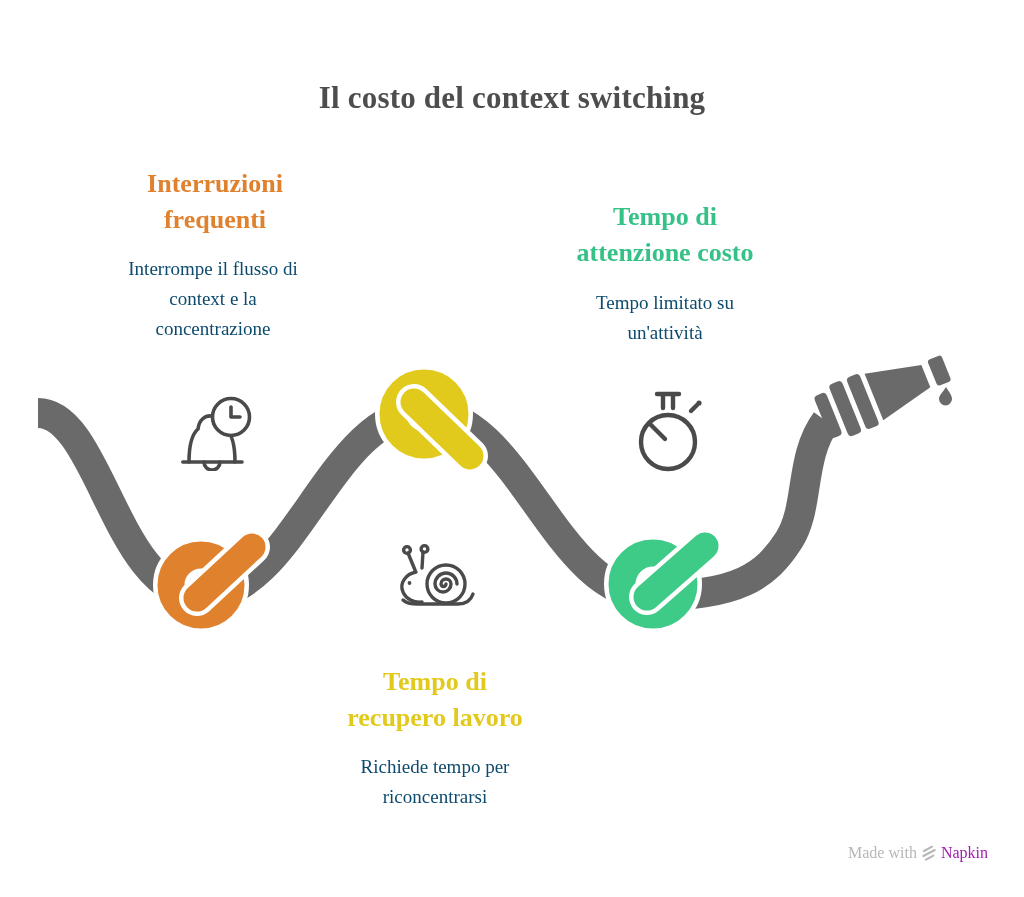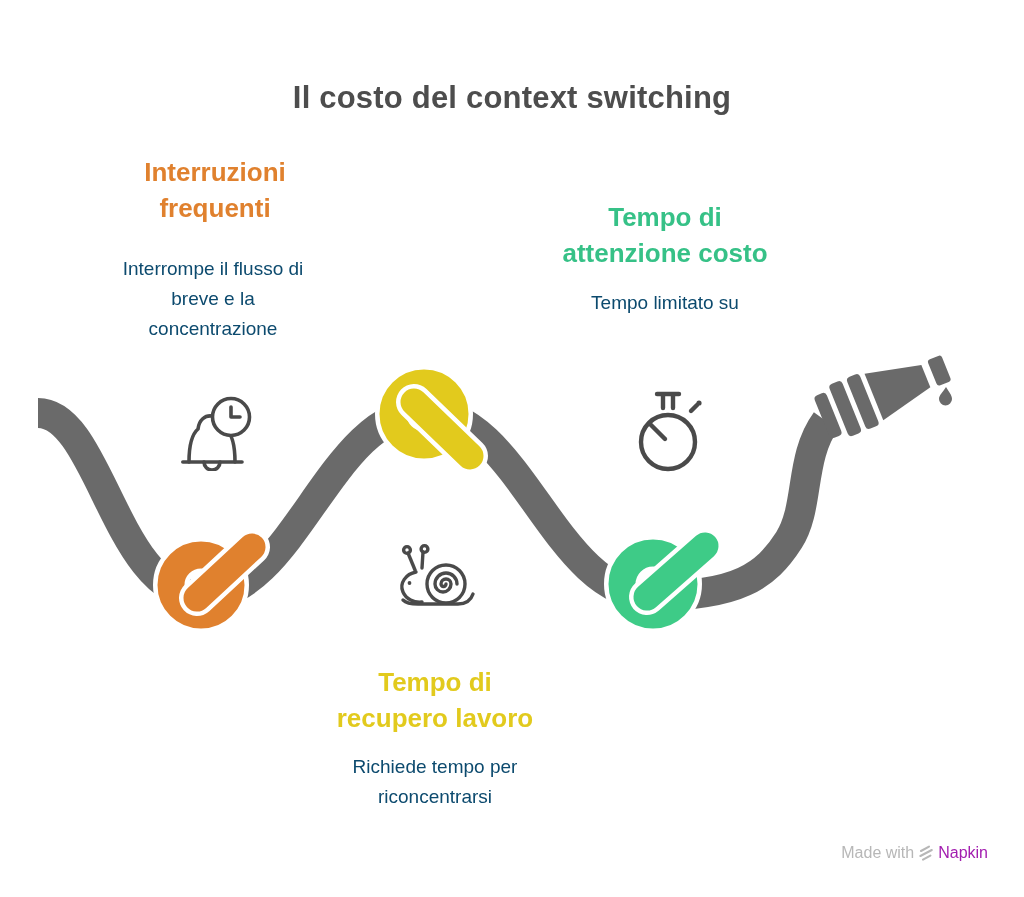--- a/index.html
+++ b/index.html
@@ -1,34 +1,34 @@
 <!DOCTYPE html>
 <html><head>
 <meta charset="utf-8">
 <style>
   html,body{margin:0;padding:0;background:#fff;}
   .canvas{
     position:relative;width:1024px;height:897px;background:#ffffff;overflow:hidden;
-    font-family:Liberation Sans, sans-serif;
+    font-family:Liberation Serif, serif;
   }
   .page-title{
     position:absolute;left:0;right:0;top:80px;text-align:center;
     font-size:31px;font-weight:700;color:#4d4d4d;letter-spacing:0.2px;
   }
   .rope-layer{position:absolute;left:0;top:0;z-index:1;}
   .icon-layer{position:absolute;z-index:2;}
   .section-heading{
     position:absolute;z-index:3;text-align:center;
     font-size:26px;font-weight:700;line-height:36px;
   }
   .section-body{
     position:absolute;z-index:3;text-align:center;
     font-size:19px;font-weight:400;line-height:30px;color:#0c4a6e;
   }
-  .b1-heading{left:90px;top:154px;width:250px;}
+  .b1-heading{left:90px;top:166px;width:250px;}
   .b1-body{left:88px;top:254px;width:250px;}
   .b2-heading{left:540px;top:199px;width:250px;}
   .b2-body{left:540px;top:288px;width:250px;}
   .b3-heading{left:310px;top:664px;width:250px;}
   .b3-body{left:310px;top:752px;width:250px;}
   .footer{
     position:absolute;top:844px;right:36px;z-index:3;
     display:flex;align-items:center;gap:3px;
     font-size:16px;color:#b7b7b7;
   }
@@ -115,30 +115,31 @@
       <path d="M63 41 A11 11 0 1 0 41 41 A8 8 0 1 0 57 41 A5 5 0 1 0 47 41 A2.5 2.5 0 1 0 52 41"></path>
     </g>
   </svg>
 
   <div class="section-heading b1-heading" style="color: rgb(224, 129, 46);">
     <div>Interruzioni</div>
     <div>frequenti</div>
   </div>
   <div class="section-body b1-body">
     <div>Interrompe il flusso di</div>
-    <div>breve e la</div>
+    <div>context e la</div>
     <div>concentrazione</div>
   </div>
 
   <div class="section-heading b2-heading" style="color: rgb(54, 193, 135);">
     <div>Tempo di</div>
     <div>attenzione costo</div>
   </div>
   <div class="section-body b2-body">
     <div>Tempo limitato su</div>
+    <div>un'attività</div>
   </div>
 
   <div class="section-heading b3-heading" style="color: rgb(226, 202, 29);">
     <div>Tempo di</div>
     <div>recupero lavoro</div>
   </div>
   <div class="section-body b3-body">
     <div>Richiede tempo per</div>
     <div>riconcentrarsi</div>
   </div>

